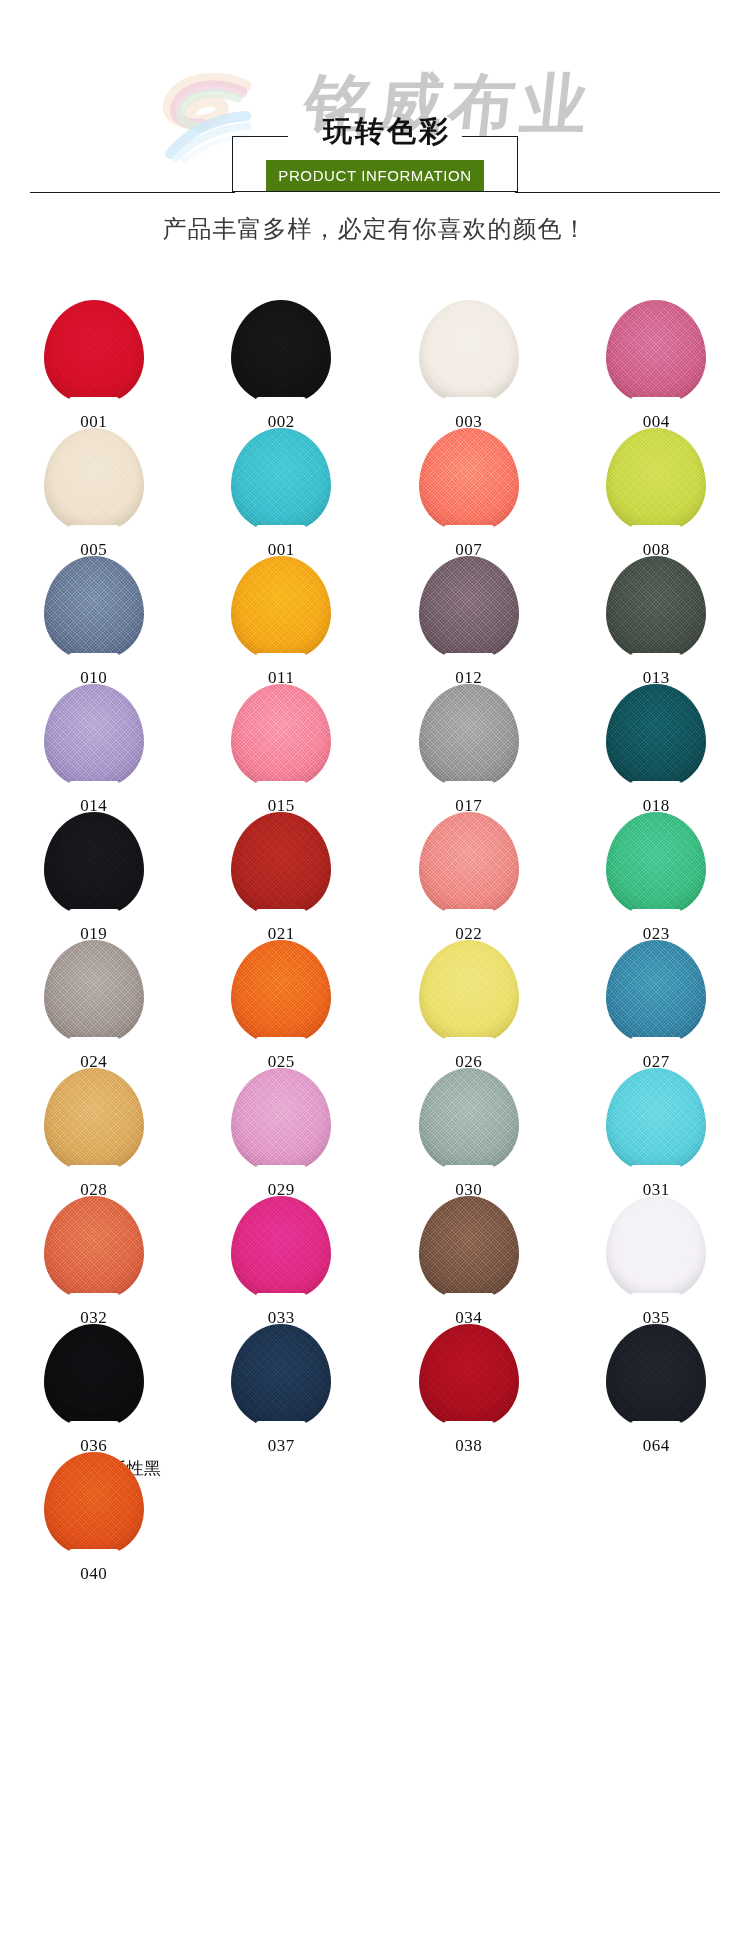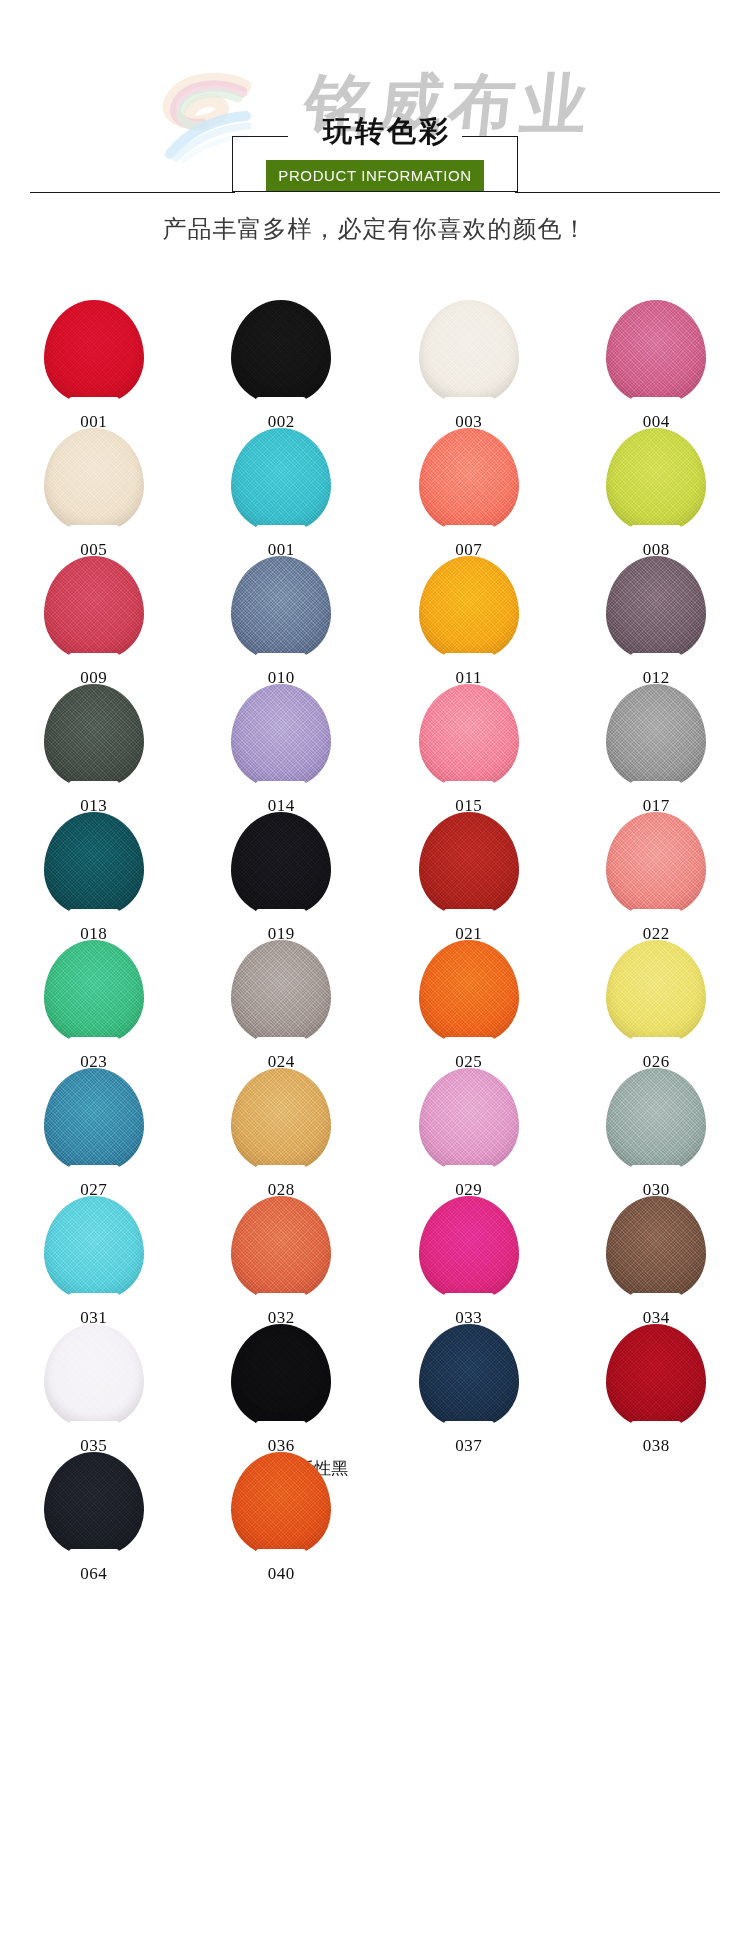--- a/index.html
+++ b/index.html
@@ -208,27 +208,20 @@
     </div>
     <div class="cell">
       <div class="swatch-wrap">
         <div class="swatch" style="background-color: rgb(204, 217, 74);"></div>
         <div class="notch"></div>
         <div class="code">008</div>
       </div>
     </div>
     <div class="cell">
       <div class="swatch-wrap">
-        <div class="swatch" style="background-color: rgb(207, 67, 89);"></div>
-        <div class="notch"></div>
-        <div class="code">009</div>
-      </div>
-    </div>
-    <div class="cell">
-      <div class="swatch-wrap">
         <div class="swatch" style="background-color: rgb(109, 127, 156);"></div>
         <div class="notch"></div>
         <div class="code">010</div>
       </div>
     </div>
     <div class="cell">
       <div class="swatch-wrap">
         <div class="swatch" style="background-color: rgb(245, 171, 28);"></div>
         <div class="notch"></div>
         <div class="code">011</div>

